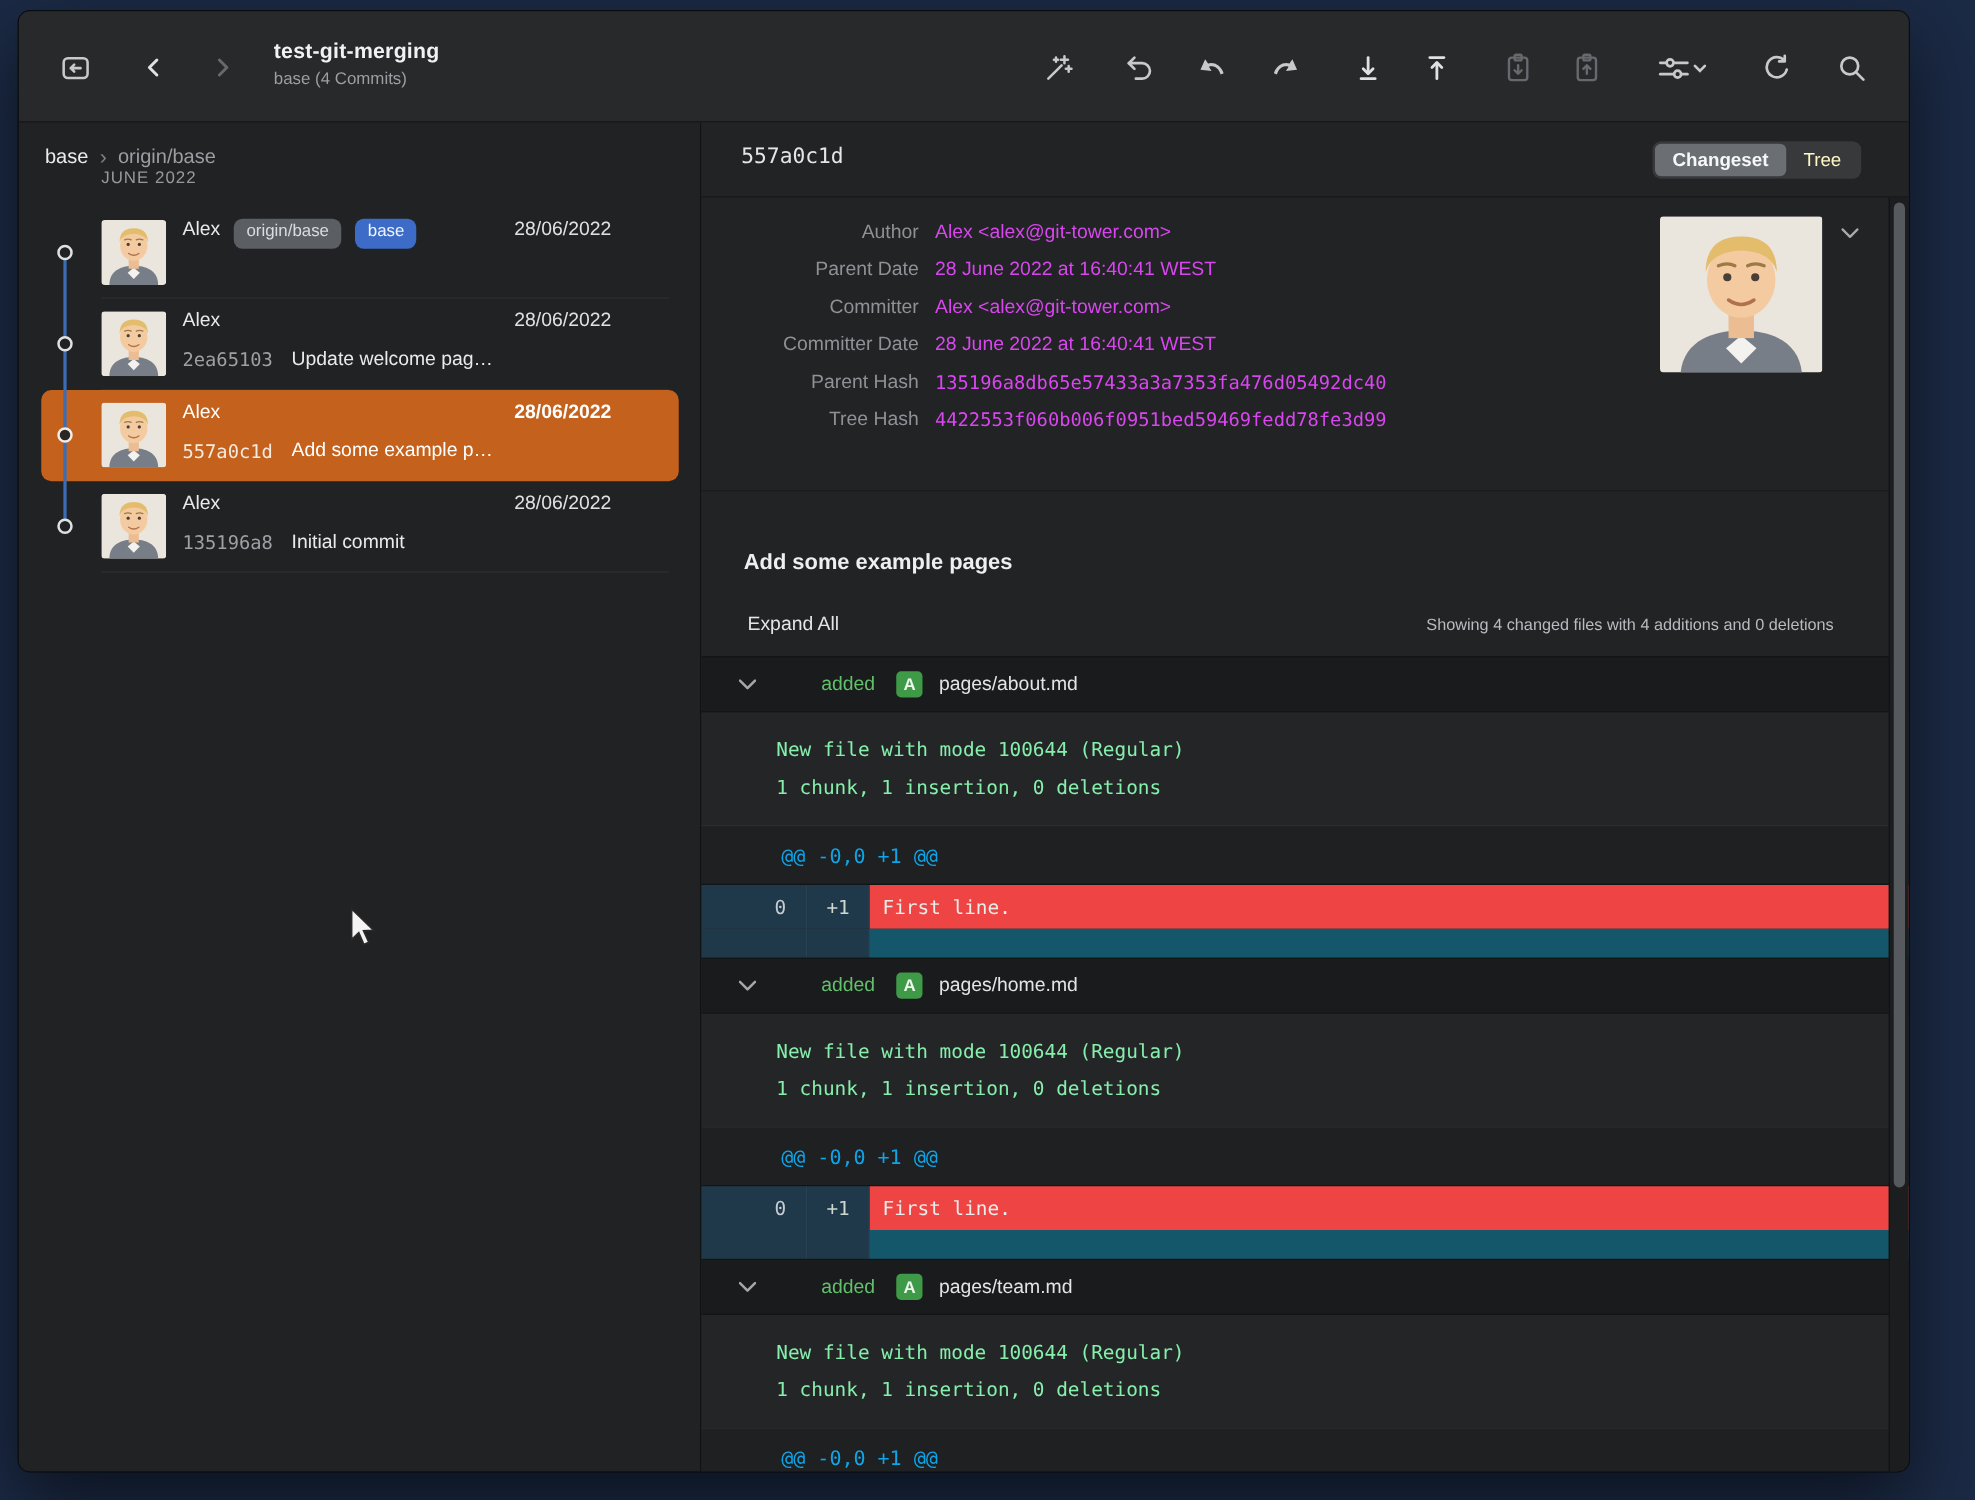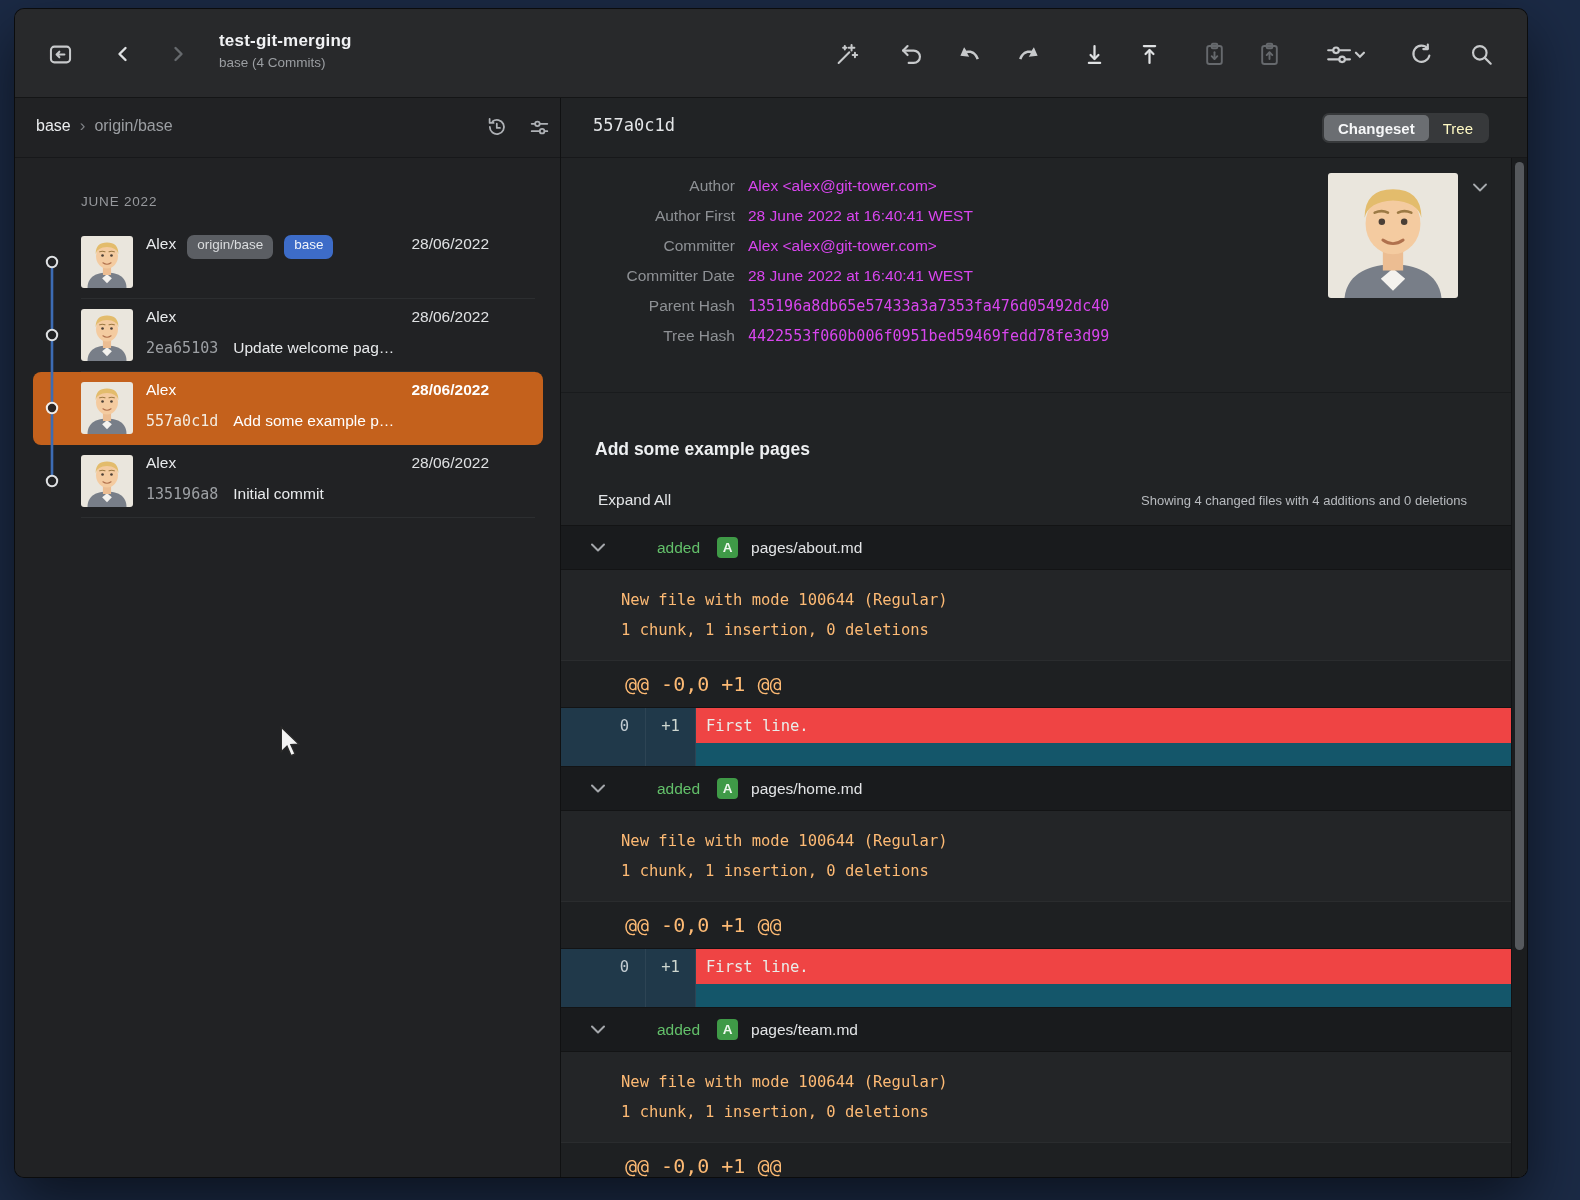--- a/index.html
+++ b/index.html
@@ -15,21 +15,21 @@
   .tb { position:absolute; top:24px; width:42px; height:42px; display:flex; align-items:center; justify-content:center; color:#c7c9cb; }
   .tb.dim { color:#66696d; }
   .tb.bright { color:#dfe1e3; }
   .tb svg { display:block; }
   .title-block { position:absolute; left:204px; top:22px; }
   .win-title { font-size:17px; font-weight:700; color:#f1f2f4; letter-spacing:.2px; }
   .win-subtitle { font-size:13.5px; color:#9b9ea2; margin-top:4px; }
 
   
   .main { display:flex; height:1080px; }
-  .left-panel { width:546px; background:#212224; border-right:1px solid #101112; display:flex; flex-direction:column; }
+  .left-panel { width:546px; background:#212224; border-right:1px solid #101112; display:flex; flex-direction:row; }
   .right-panel { flex:1; background:#212325; position:relative; overflow:hidden; }
 
   .panel-header { height:60px; border-bottom:1px solid #17181a; position:relative; flex:none; }
   .breadcrumb { position:absolute; left:21px; top:18px; font-size:16px; display:flex; align-items:center; gap:9px; }
   .bc-root { color:#eaecee; font-weight:500; }
   .bc-sep { color:#7f8286; font-size:17px; }
   .bc-current { color:#9b9ea2; }
   .lp-icon { position:absolute; top:16px; width:30px; height:30px; display:flex; align-items:center; justify-content:center; color:#aeb1b5; }
 
   
@@ -79,23 +79,23 @@
 
   
   .file-header { height:45px; background:#191b1d; border-top:1px solid #131415; border-bottom:1px solid #131415;
     display:flex; align-items:center; padding-left:24px; width:100%; text-align:left; }
   .fh-chevron { margin-left:6px; color:#a4a7ab; display:flex; }
   .fh-status { margin-left:52px; color:#63c06a; font-size:15.5px; }
   .fh-badge { margin-left:17px; width:21px; height:21px; background:#3f9a47; border-radius:4px; color:#eef7ee;
     font-size:13.5px; font-weight:700; display:flex; align-items:center; justify-content:center; }
   .fh-path { margin-left:13px; color:#e2e4e6; font-size:15.5px; }
   .file-body { padding:15px 0 15px 60px; background:#232527; font-family:"DejaVu Sans Mono",monospace;
-    font-size:15.5px; color:#fdba74; line-height:30px; }
+    font-size:15.5px; color:#86efac; line-height:30px; }
   .hunk-header { height:48px; background:#1e2022; border-top:1px solid #2a2c2e; border-bottom:1px solid #131415;
-    display:flex; align-items:center; padding-left:64px; font-family:"DejaVu Sans Mono",monospace; color:#fdba74; font-size:20px; }
+    display:flex; align-items:center; padding-left:64px; font-family:"DejaVu Sans Mono",monospace; color:#0ea5e9; font-size:16px; }
   .diff-line { display:flex; height:35px; font-family:"DejaVu Sans Mono",monospace; font-size:15.5px; }
   .diff-extra { display:flex; height:23px; }
   .dl-old { width:85px; background:#20394a; color:#c3ccd2; display:flex; align-items:center; justify-content:flex-end;
     padding-right:16px; border-right:1px solid rgba(255,255,255,.06); flex:none; }
   .dl-new { width:50px; background:#20394a; color:#ced7d0; display:flex; align-items:center; justify-content:center;
     border-right:1px solid rgba(255,255,255,.06); flex:none; }
   .dl-code { flex:1; background:#ef4444; color:#e9ede9; display:flex; align-items:center; padding-left:10px; }
   .diff-extra .dl-code { background:#14566a; }
 
   
@@ -374,21 +374,21 @@
         </div>
 
         <div class="detail-scroll">
 
           <div class="meta-block">
             <div class="meta-row">
               <span class="meta-label">Author</span>
               <span class="meta-value">Alex &lt;alex@git-tower.com&gt;</span>
             </div>
             <div class="meta-row">
-              <span class="meta-label">Author First</span>
+              <span class="meta-label">Parent Date</span>
               <span class="meta-value">28 June 2022 at 16:40:41 WEST</span>
             </div>
             <div class="meta-row">
               <span class="meta-label">Committer</span>
               <span class="meta-value">Alex &lt;alex@git-tower.com&gt;</span>
             </div>
             <div class="meta-row">
               <span class="meta-label">Committer Date</span>
               <span class="meta-value">28 June 2022 at 16:40:41 WEST</span>
             </div>

